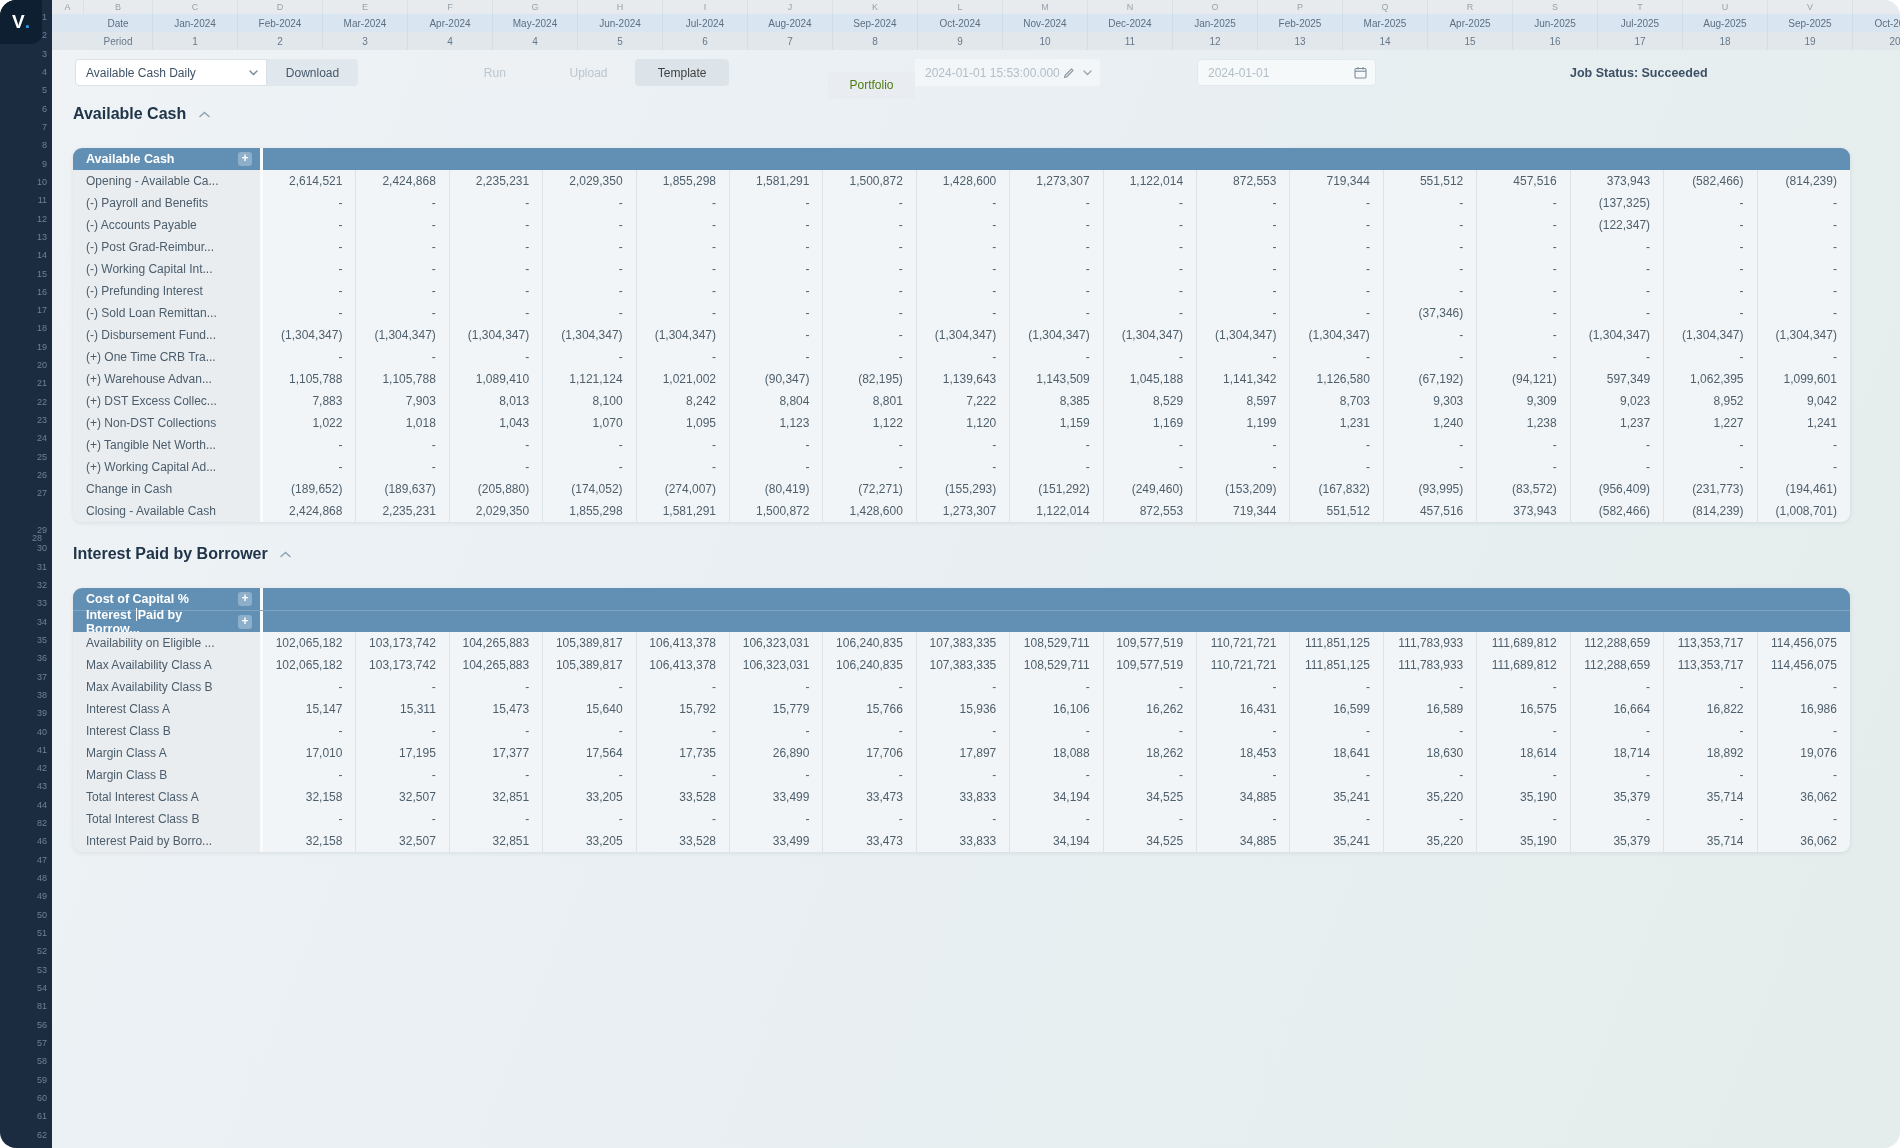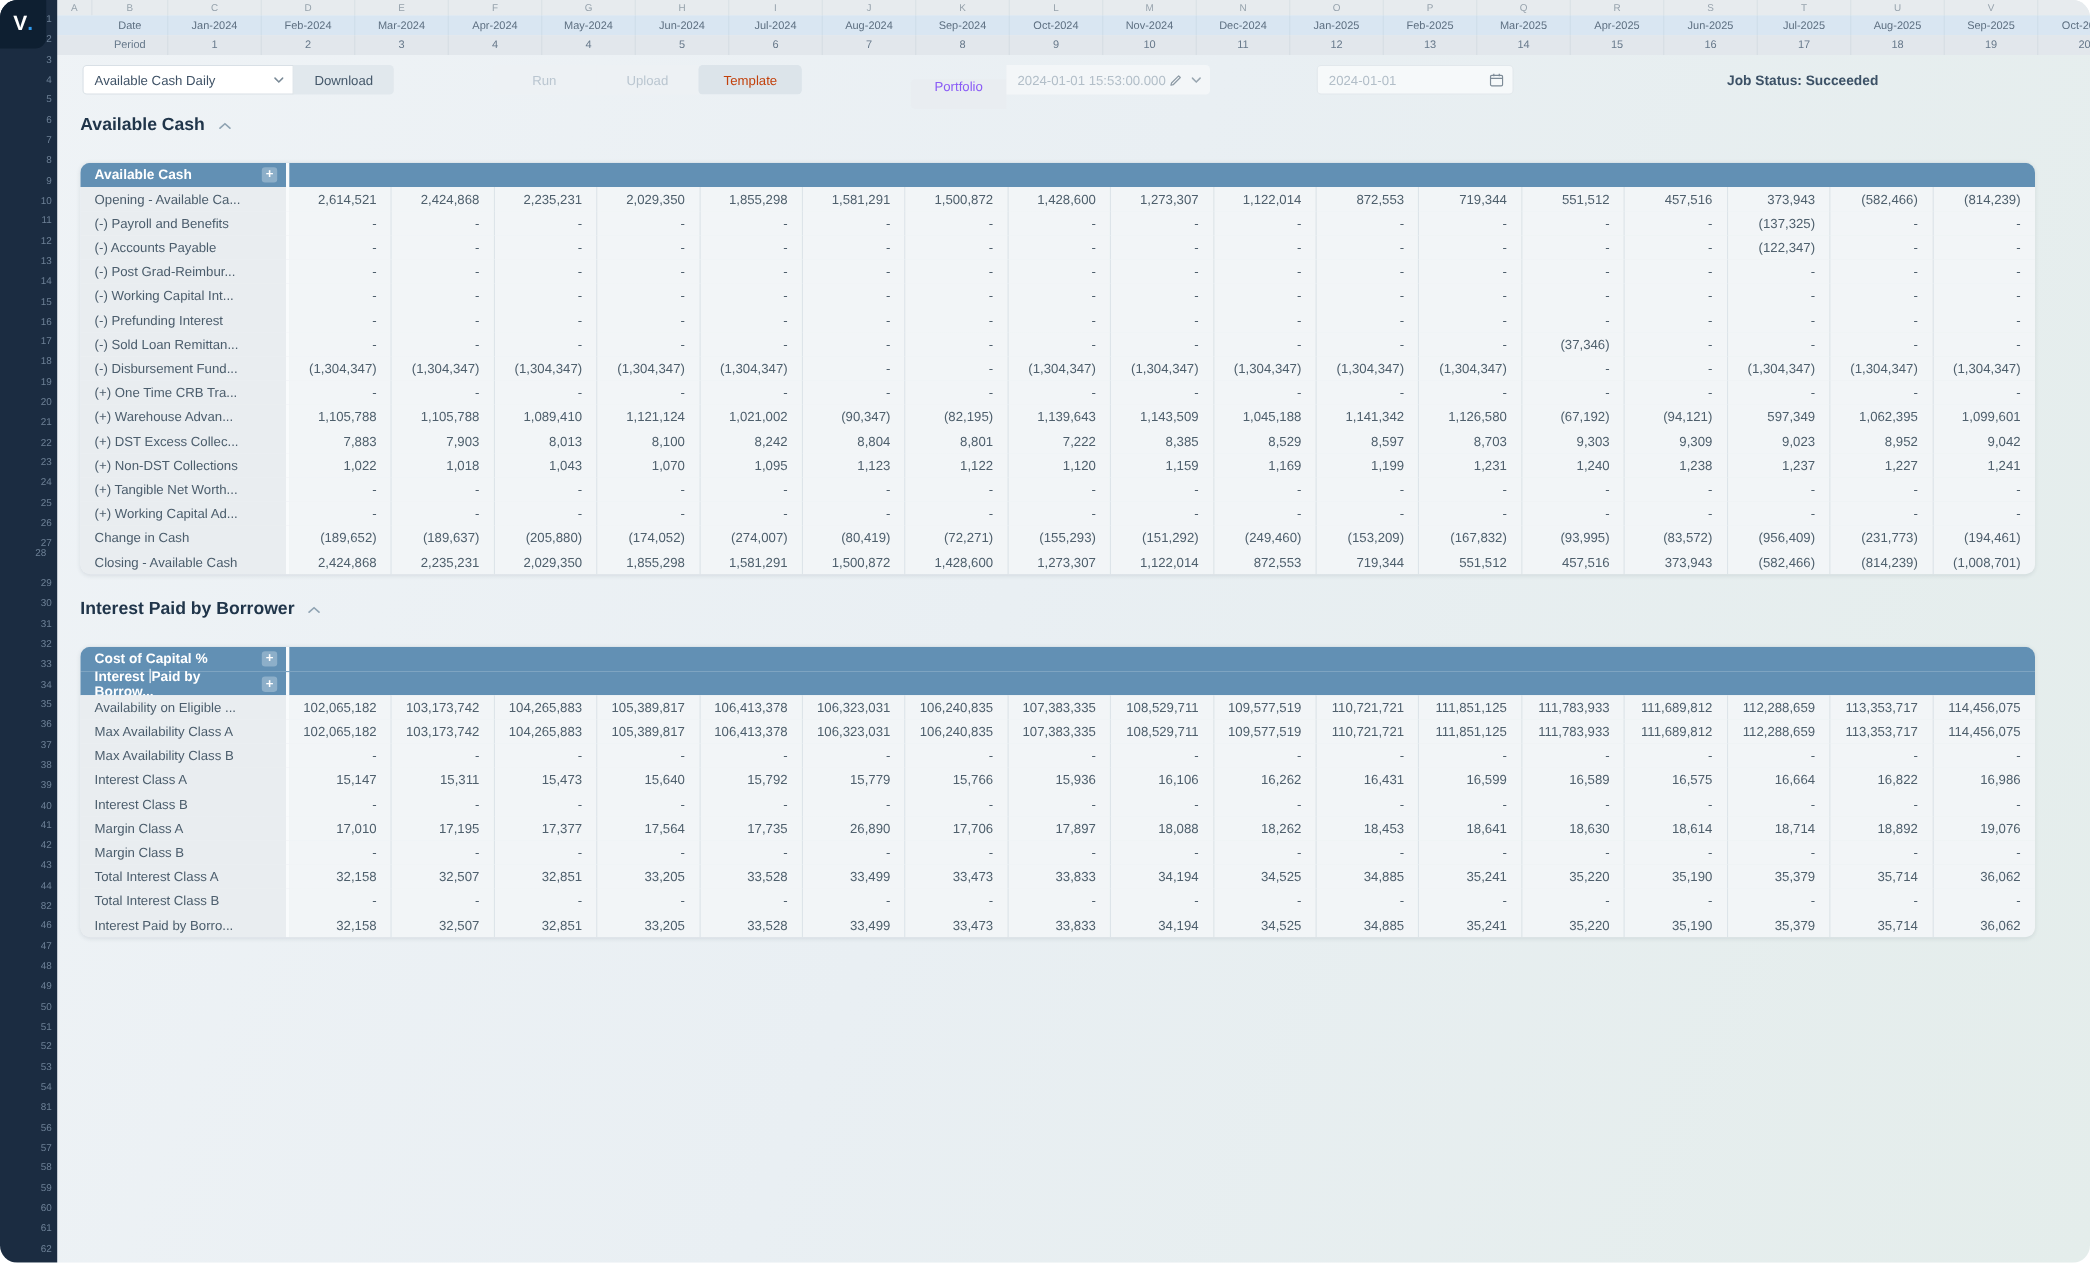--- a/index.html
+++ b/index.html
@@ -22,24 +22,24 @@
              color:#ffffff;font-weight:bold;font-size:19px;z-index:5;}
   .logo-dot{color:#2f9cf1;}
   
   .toolbar{position:absolute;left:75px;top:59px;right:0;height:27px;}
   .tb{position:absolute;top:0;height:27px;box-sizing:border-box;font-size:12px;display:flex;align-items:center;}
   .report-select{left:0;width:192px;background:#ffffff;border:1px solid #d9e0e6;border-radius:4px 0 0 4px;
                  color:#3f5266;padding:0 8px 0 10px;justify-content:space-between;}
   .download-btn{left:192px;width:91px;background:#e1e8ed;border-radius:0 4px 4px 0;color:#45586a;justify-content:center;}
   .seg-group{left:373px;width:281px;border-radius:4px;overflow:hidden;}
   .seg-btn{flex:1 1 0;height:27px;display:flex;align-items:center;justify-content:center;background:#edf1f4;color:#bac6d0;}
-  .seg-btn.active{background:#dce4ea;color:#c2410c;border-radius:4px;}
+  .seg-btn.active{background:#dce4ea;color:#404040;border-radius:4px;}
   .portfolio-group{left:753px;width:272px;}
-  .pf-label{width:87px;height:27px;background:#e9edf1;border-radius:4px 0 0 4px;color:#8b5cf6;
-            display:flex;justify-content:center;margin-top:25px;}
+  .pf-label{width:87px;height:27px;background:#e9edf1;border-radius:4px 0 0 4px;color:#4d7c0f;
+            display:flex;align-items:center;justify-content:center;margin-top:25px;}
   .pf-value{flex:1;height:27px;background:#f3f6f8;border-radius:0 4px 4px 0;color:#b2bec8;
             display:flex;align-items:center;padding:0 8px 0 10px;box-sizing:border-box;}
   .pf-value .txt{flex:1;}
   .datefield{left:1122px;width:179px;background:#f6f9fa;border:1px solid #e2e8ec;border-radius:4px;
              color:#b2bec8;padding:0 8px 0 10px;justify-content:space-between;}
   .jobstatus{left:1495px;color:#3c5166;font-weight:600;font-size:12.5px;}
   .icon{display:inline-flex;align-items:center;justify-content:center;}
   
   .section-title{position:absolute;left:73px;display:flex;align-items:center;gap:10px;
                  font-size:16px;font-weight:700;color:#20354a;}
@@ -163,21 +163,21 @@
       <div class="gutter-num" style="top: 322.4px;">18</div>
       <div class="gutter-num" style="top: 340.8px;">19</div>
       <div class="gutter-num" style="top: 359.1px;">20</div>
       <div class="gutter-num" style="top: 377.4px;">21</div>
       <div class="gutter-num" style="top: 395.7px;">22</div>
       <div class="gutter-num" style="top: 414px;">23</div>
       <div class="gutter-num" style="top: 432.4px;">24</div>
       <div class="gutter-num" style="top: 450.7px;">25</div>
       <div class="gutter-num" style="top: 469px;">26</div>
       <div class="gutter-num" style="top: 487.3px;">27</div>
-      <div class="gutter-num" style="top: 496px; text-align: center;">28</div>
+      <div class="gutter-num" style="top: 532px; text-align: center;">28</div>
       <div class="gutter-num" style="top: 524px;">29</div>
       <div class="gutter-num" style="top: 542.3px;">30</div>
       <div class="gutter-num" style="top: 560.6px;">31</div>
       <div class="gutter-num" style="top: 578.9px;">32</div>
       <div class="gutter-num" style="top: 597.2px;">33</div>
       <div class="gutter-num" style="top: 615.6px;">34</div>
       <div class="gutter-num" style="top: 633.9px;">35</div>
       <div class="gutter-num" style="top: 652.2px;">36</div>
       <div class="gutter-num" style="top: 670.5px;">37</div>
       <div class="gutter-num" style="top: 688.8px;">38</div>

